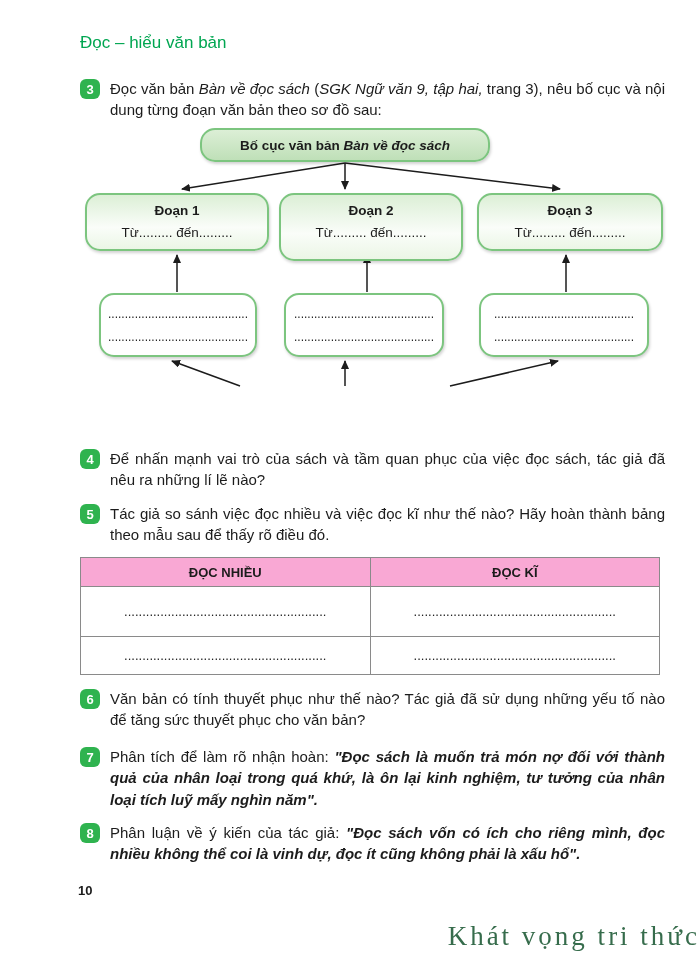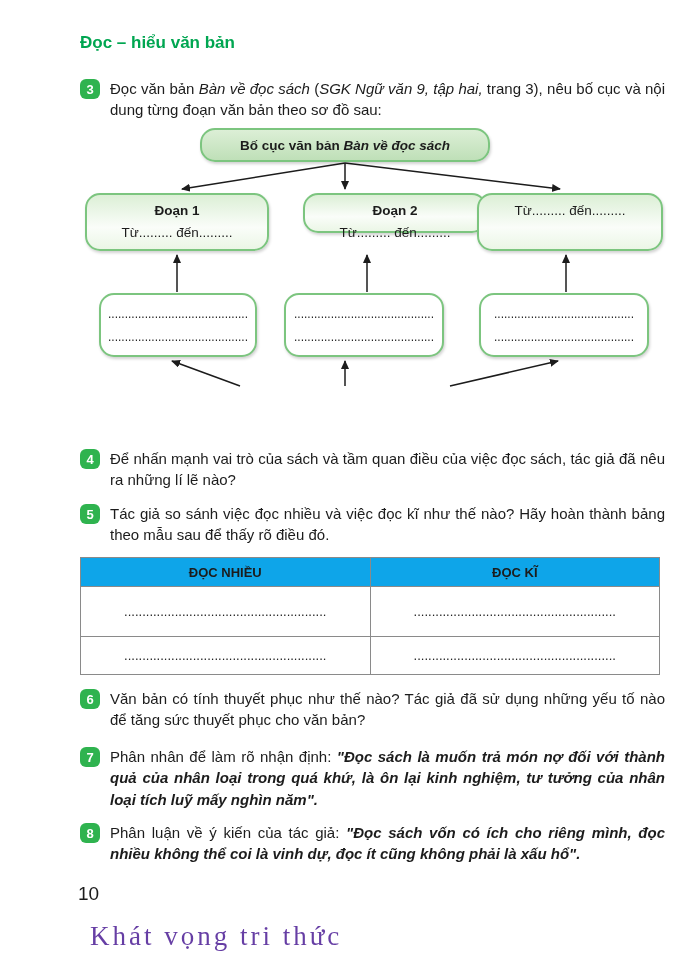--- a/index.html
+++ b/index.html
@@ -8,21 +8,21 @@
     background:#ffffff;
     font-family:"Liberation Sans","DejaVu Sans",sans-serif;
     color:#1c1c1c;
     position:relative;
     overflow:hidden;
   }
   .page { position:absolute; inset:0; }
 
   .section-title {
     position:absolute; left:80px; top:33px;
-    font-size:17px; font-weight:bold; color:#00A651;
+    font-size:17px; font-weight:normal; color:#00A651;
   }
 
   
   .question { position:absolute; left:80px; display:flex; gap:10px; width:585px; }
   .qnum {
     flex:0 0 auto; width:20px; height:20px; margin-top:1px;
     background:#2FB34F; color:#fff; border-radius:6px;
     font-size:13px; font-weight:bold;
     display:flex; align-items:center; justify-content:center;
   }
@@ -55,40 +55,39 @@
 
   
   .compare-table {
     position:absolute; left:80px; top:557px; width:580px;
     border-collapse:collapse; table-layout:fixed;
   }
   .compare-table th, .compare-table td {
     border:1px solid #8a8a8a; text-align:center;
   }
   .compare-table th {
-    font-size:13px; font-weight:bold; height:29px; background:#0ea5e9;
+    font-size:13px; font-weight:bold; height:29px; background:#f9a8d4;
   }
   .compare-table td {
     font-size:13px; color:#222; overflow:hidden; white-space:nowrap;
   }
   .row-a td { height:50px; }
   .row-b td { height:38px; }
 
   
-  .page-number { position:absolute; left:78px; top:883px; font-size:19px; font-weight:normal; }
+  .page-number { position:absolute; left:78px; top:883px; font-size:13px; font-weight:bold; }
   .watermark-brand {
     position:absolute; left:148px; top:843px;
     font-family:"Liberation Serif","DejaVu Serif",serif;
     font-size:88px; color:#9f9f9f; opacity:0.75; letter-spacing:2px;
   }
   .watermark-slogan {
-    position:absolute; left:0; top:921px; width:700px; text-align:left;
-    padding-left:90px;
+    position:absolute; left:0; top:921px; width:700px; text-align:right;
     font-family:"Liberation Serif","DejaVu Serif",serif;
-    font-size:27px; color:#4c1d95; opacity:0.85; letter-spacing:3px;
+    font-size:27px; color:#14532d; opacity:0.85; letter-spacing:3px;
   }
 </style>
 </head>
 <body>
 
 <div class="page">
 
   <div class="section-title">Đọc – hiểu văn bản</div>
 
   <div class="question" style="top:78px;">
@@ -117,46 +116,47 @@
     </svg>
 
     <div class="dbox fill-green" style="left:200px; top:3px; width:290px; height:34px;">
       <span>Bố cục văn bản </span>&nbsp;<span class="italic">Bàn về đọc sách</span>
     </div>
 
     <div class="dbox doan" style="left:85px; top:68px; width:184px; height:58px;text-align:center;">
       <div class="doan-title">Đoạn 1</div>
       <div>Từ......... đến.........</div>
     </div>
-    <div class="dbox doan" style="left:279px; top:68px; width:184px; height:40px;margin-left:24px;">
+    <div class="dbox doan" style="left:279px; top:68px; width:184px; height:68px;">
       <div class="doan-title">Đoạn 2</div>
       <div>Từ......... đến.........</div>
     </div>
     <div class="dbox doan" style="left:477px; top:68px; width:186px; height:58px;">
+      <div class="doan-title">Đoạn 3</div>
       <div>Từ......... đến.........</div>
     </div>
 
     <div class="dbox dotted-box" style="left:99px; top:168px; width:158px; height:64px;">
       <div>..........................................</div>
       <div>..........................................</div>
     </div>
     <div class="dbox dotted-box" style="left:284px; top:168px; width:160px; height:64px;">
       <div>..........................................</div>
       <div>..........................................</div>
     </div>
     <div class="dbox dotted-box" style="left:479px; top:168px; width:170px; height:64px;">
       <div>..........................................</div>
       <div>..........................................</div>
     </div>
 
   </div>
 
   <div class="question" style="top:448px;">
     <span class="qnum">4</span>
-    <p class="qtext">Để nhấn mạnh vai trò của sách và tầm quan điều của việc đọc sách, tác giả đã nêu ra những lí lẽ nào?</p>
+    <p class="qtext">Để nhấn mạnh vai trò của sách và tầm quan phục của việc đọc sách, tác giả đã nêu ra những lí lẽ nào?</p>
   </div>
 
   <div class="question" style="top:503px;">
     <span class="qnum">5</span>
     <p class="qtext">Tác giả so sánh việc đọc nhiều và việc đọc kĩ như thế nào? Hãy hoàn thành bảng theo mẫu sau để thấy rõ điều đó.</p>
   </div>
 
   <table class="compare-table">
     <thead>
       <tr>
@@ -176,21 +176,21 @@
     </tbody>
   </table>
 
   <div class="question" style="top:688px;">
     <span class="qnum">6</span>
     <p class="qtext">Văn bản có tính thuyết phục như thế nào? Tác giả đã sử dụng những yếu tố nào để tăng sức thuyết phục cho văn bản?</p>
   </div>
 
   <div class="question" style="top:746px;">
     <span class="qnum">7</span>
-    <p class="qtext"><span>Phân nhân để làm rõ nhận định: </span><span class="bold-italic">"Đọc sách là muốn trả món nợ đối với thành quả của nhân loại trong quá khứ, là ôn lại kinh nghiệm, tư tưởng của nhân loại tích luỹ mấy nghìn năm".</span></p>
+    <p class="qtext"><span>Phân tích để làm rõ nhận hoàn: </span><span class="bold-italic">"Đọc sách là muốn trả món nợ đối với thành quả của nhân loại trong quá khứ, là ôn lại kinh nghiệm, tư tưởng của nhân loại tích luỹ mấy nghìn năm".</span></p>
   </div>
 
   <div class="question" style="top:822px;">
     <span class="qnum">8</span>
     <p class="qtext"><span>Phân luận về ý kiến của tác giả: </span><span class="bold-italic">"Đọc sách vốn có ích cho riêng mình, đọc nhiều không thể coi là vinh dự, đọc ít cũng không phải là xấu hổ".</span></p>
   </div>
 
   <div class="watermark-slogan">Khát vọng tri thức</div>
   <div class="page-number">10</div>
 

